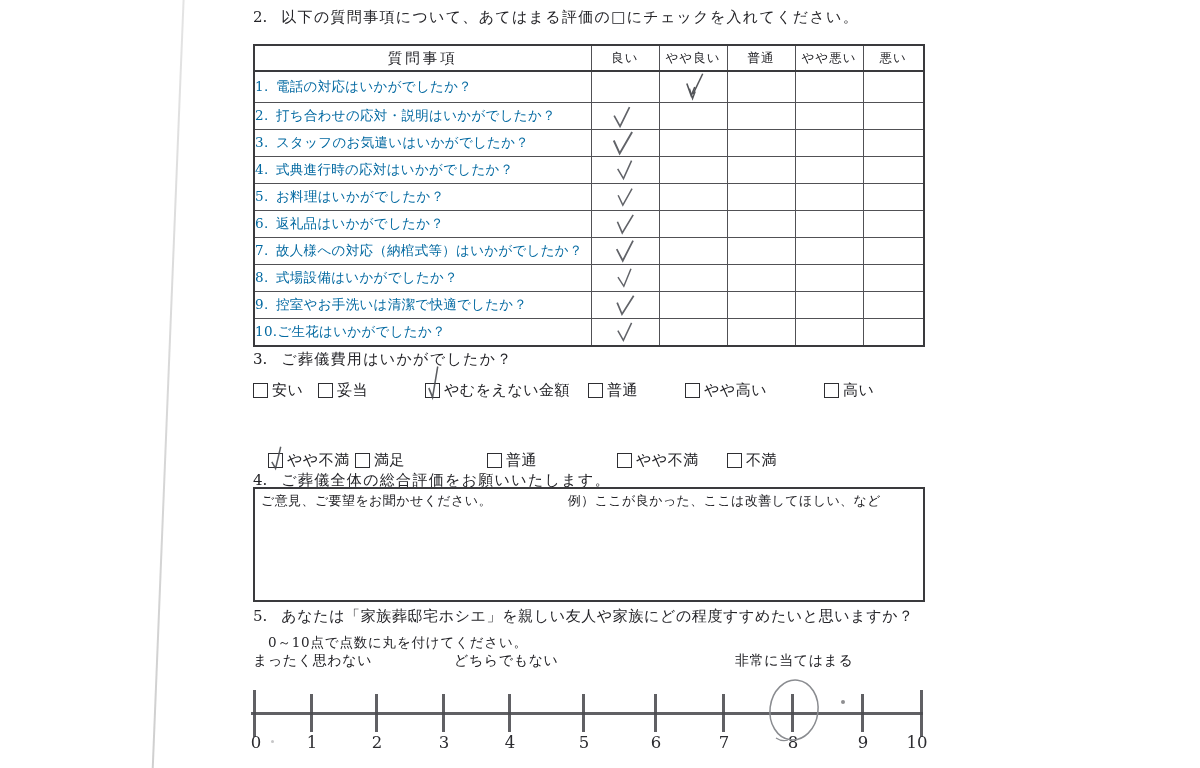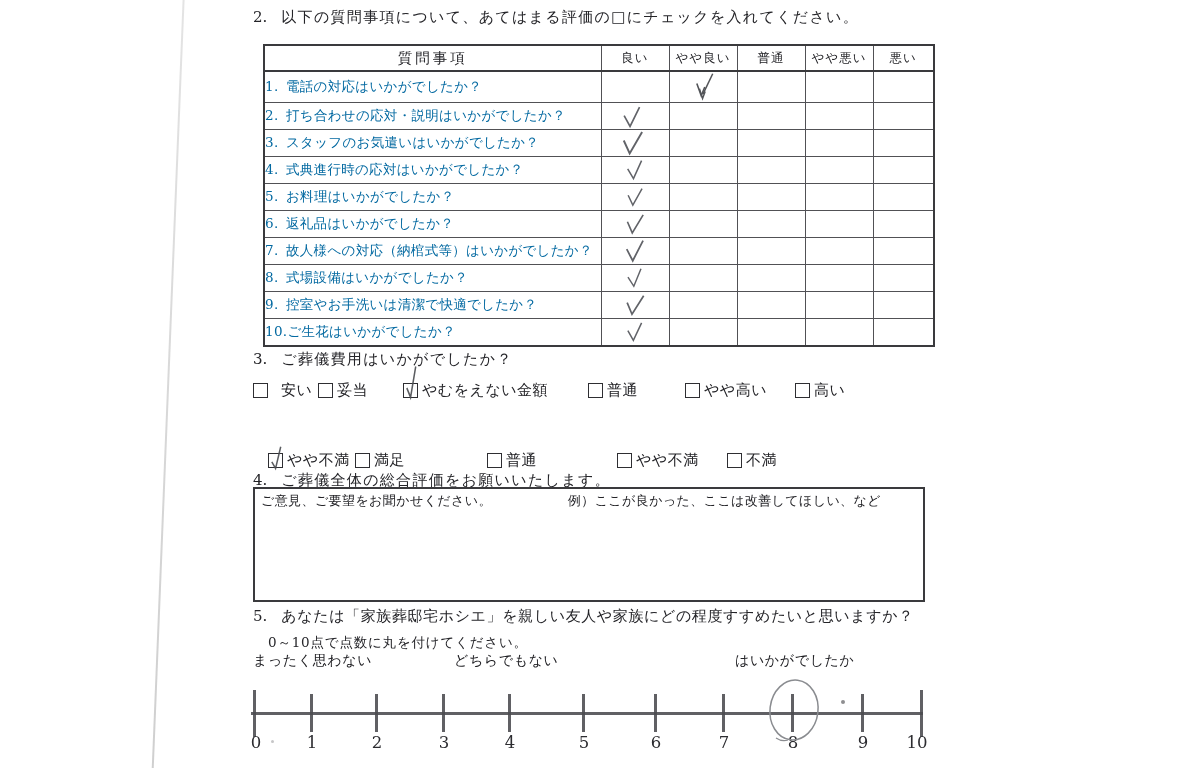--- a/index.html
+++ b/index.html
@@ -11,21 +11,21 @@
   .scan-line{position:absolute;left:167px;top:-22px;width:2px;height:820px;
     background:linear-gradient(#d6d6d6,#c0c0c0 60%,#b5b5b5);transform:rotate(2.3deg);opacity:.65;}
   .speck{position:absolute;border-radius:50%;background:#8e8e90;}
 
   
   .sec-head{position:absolute;white-space:nowrap;font-size:15px;letter-spacing:1.3px;color:#242428;}
   .sec-head .no{display:inline-block;margin-right:14px;letter-spacing:0;}
   .sub-line{position:absolute;white-space:nowrap;font-size:13.5px;letter-spacing:.8px;color:#26262a;}
 
   
-  table.survey{position:absolute;left:263px;top:44px;width:670px;border-collapse:collapse;
+  table.survey{position:absolute;left:253px;top:44px;width:670px;border-collapse:collapse;
     table-layout:fixed;border:2px solid #3a3a3d;}
   table.survey th,table.survey td{border:1px solid #515155;padding:0;}
   table.survey thead th{height:24px;font-size:12.5px;font-weight:500;letter-spacing:1px;
     border-bottom:2px solid #3a3a3d;color:#232327;}
   table.survey thead th.qh{font-size:14.5px;letter-spacing:3px;}
   table.survey tbody td{height:26px;}
   td.q{font-size:13.5px;letter-spacing:.3px;padding-left:5px;white-space:nowrap;overflow:hidden;color:#0369a1;}
   td.q .qno{display:inline-block;min-width:21px;}
   td.r{text-align:center;vertical-align:middle;position:relative;}
   col.c-q{width:337px;}col.c-r{width:68px;}col.c-r5{width:61px;}
@@ -216,45 +216,45 @@
         <td class="r"></td>
         <td class="r"></td>
       </tr>
     </tbody>
   </table>
 
   <div class="sec-head" style="left:253px;top:350px;">
     <span class="no">3.</span><span>ご葬儀費用はいかがでしたか？</span>
   </div>
   <div class="optrow" style="top:382px;">
-    <div class="opt" style="left:253px;gap:9px;">
+    <div class="opt" style="left:253px;">
       <span class="cb"></span>
         <span class="lbl">安い</span>
     </div>
     <div class="opt" style="left:318px;align-items:flex-end;">
       <span class="cb"></span>
         <span class="lbl">妥当</span>
     </div>
-    <div class="opt tail-long on" style="left:403px;">
+    <div class="opt tail-long on" style="left:425px;">
       <span class="cb">
   <svg viewBox="0 0 16 30" width="15" height="26" preserveAspectRatio="none">
     <path d="M3 19.5 L7 27 L12.5 2" fill="none" stroke="#4a4c50" stroke-width="1.6"></path>
   </svg>
 </span>
         <span class="lbl">やむをえない金額</span>
     </div>
     <div class="opt" style="left:588px;">
       <span class="cb"></span>
         <span class="lbl">普通</span>
     </div>
     <div class="opt" style="left:685px;">
       <span class="cb"></span>
         <span class="lbl">やや高い</span>
     </div>
-    <div class="opt" style="left:795px;">
+    <div class="opt" style="left:824px;">
       <span class="cb"></span>
         <span class="lbl">高い</span>
     </div>
   </div>
 
   <div class="sec-head" style="left:253px;top:428px;margin-top:43px;">
     <span class="no">4.</span><span>ご葬儀全体の総合評価をお願いいたします。</span>
   </div>
   <div class="optrow" style="top:452px;">
     <div class="opt on" style="left:268px;">
@@ -290,21 +290,21 @@
     <div></div>
   </div>
 
   <div class="sec-head" style="left:253px;top:607px;letter-spacing:.6px;">
     <span class="no">5.</span><span>あなたは「家族葬邸宅ホシエ」を親しい友人や家族にどの程度すすめたいと思いますか？</span>
   </div>
   <div class="sub-line" style="left:268px;top:634px;">0～10点で点数に丸を付けてください。</div>
 
   <div class="anchor" style="left:253px;">まったく思わない</div>
   <div class="anchor" style="left:454px;">どちらでもない</div>
-  <div class="anchor" style="left:735px;">はいかがでしたか</div>
+  <div class="anchor" style="left:735px;">非常に当てはまる</div>
 
   <div>
     <div class="scale-line"></div>
     <div class="tick tall" style="left:253px;"></div>
     <div class="tick" style="left:310px;"></div>
     <div class="tick" style="left:375px;"></div>
     <div class="tick" style="left:442px;"></div>
     <div class="tick" style="left:508px;"></div>
     <div class="tick" style="left:582px;"></div>
     <div class="tick" style="left:654px;"></div>

